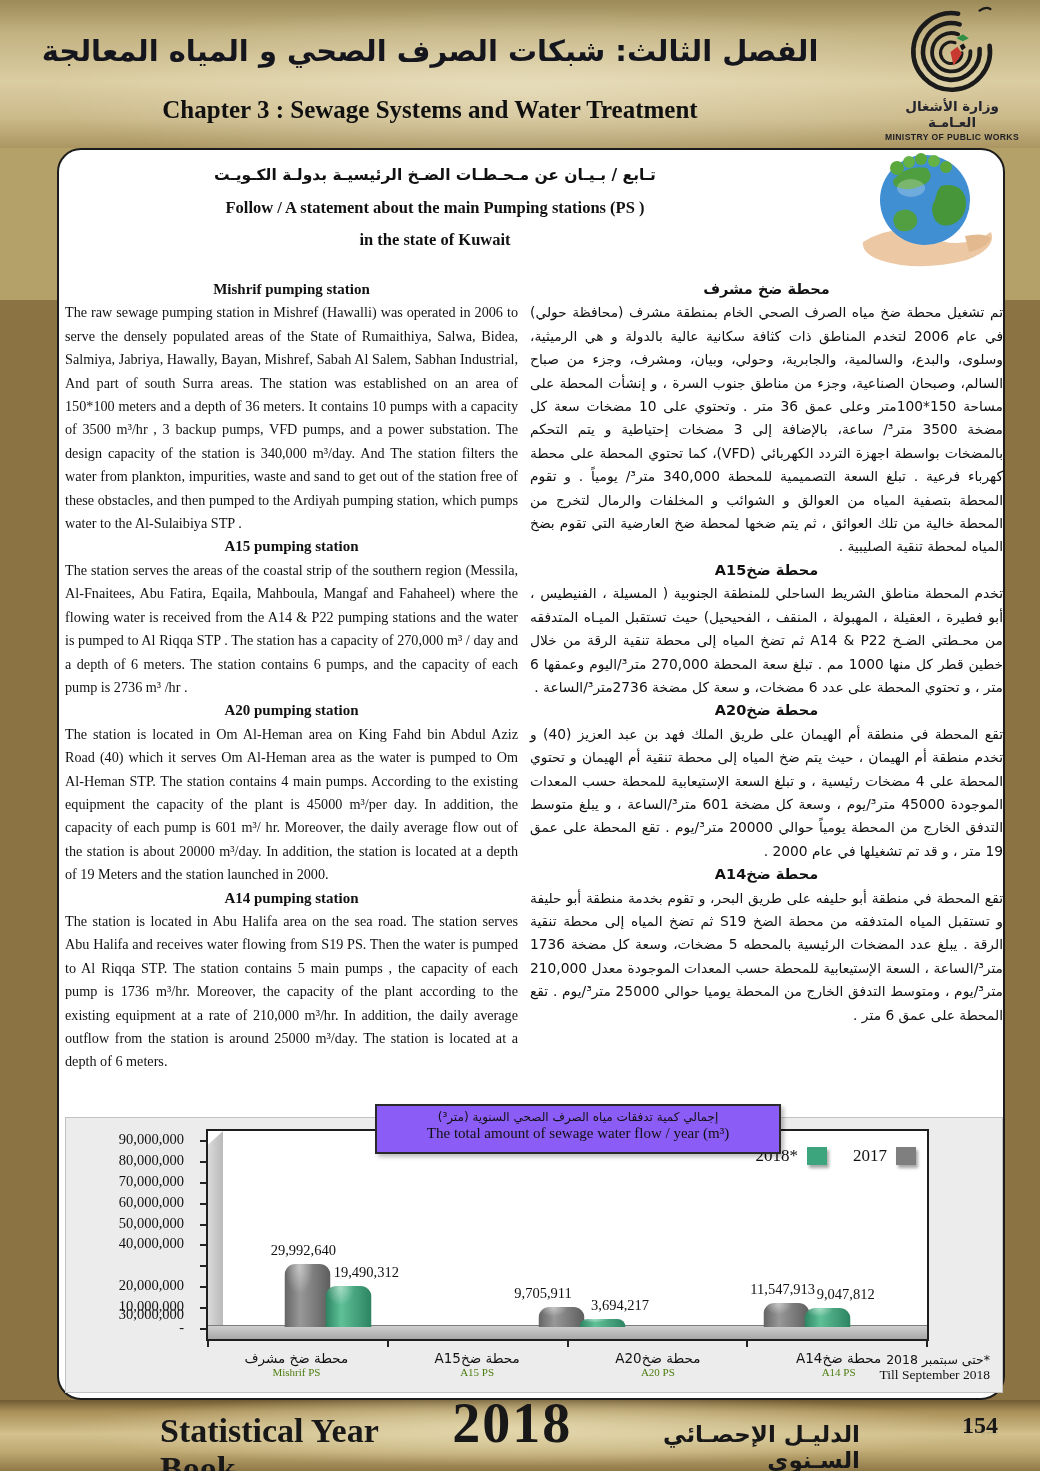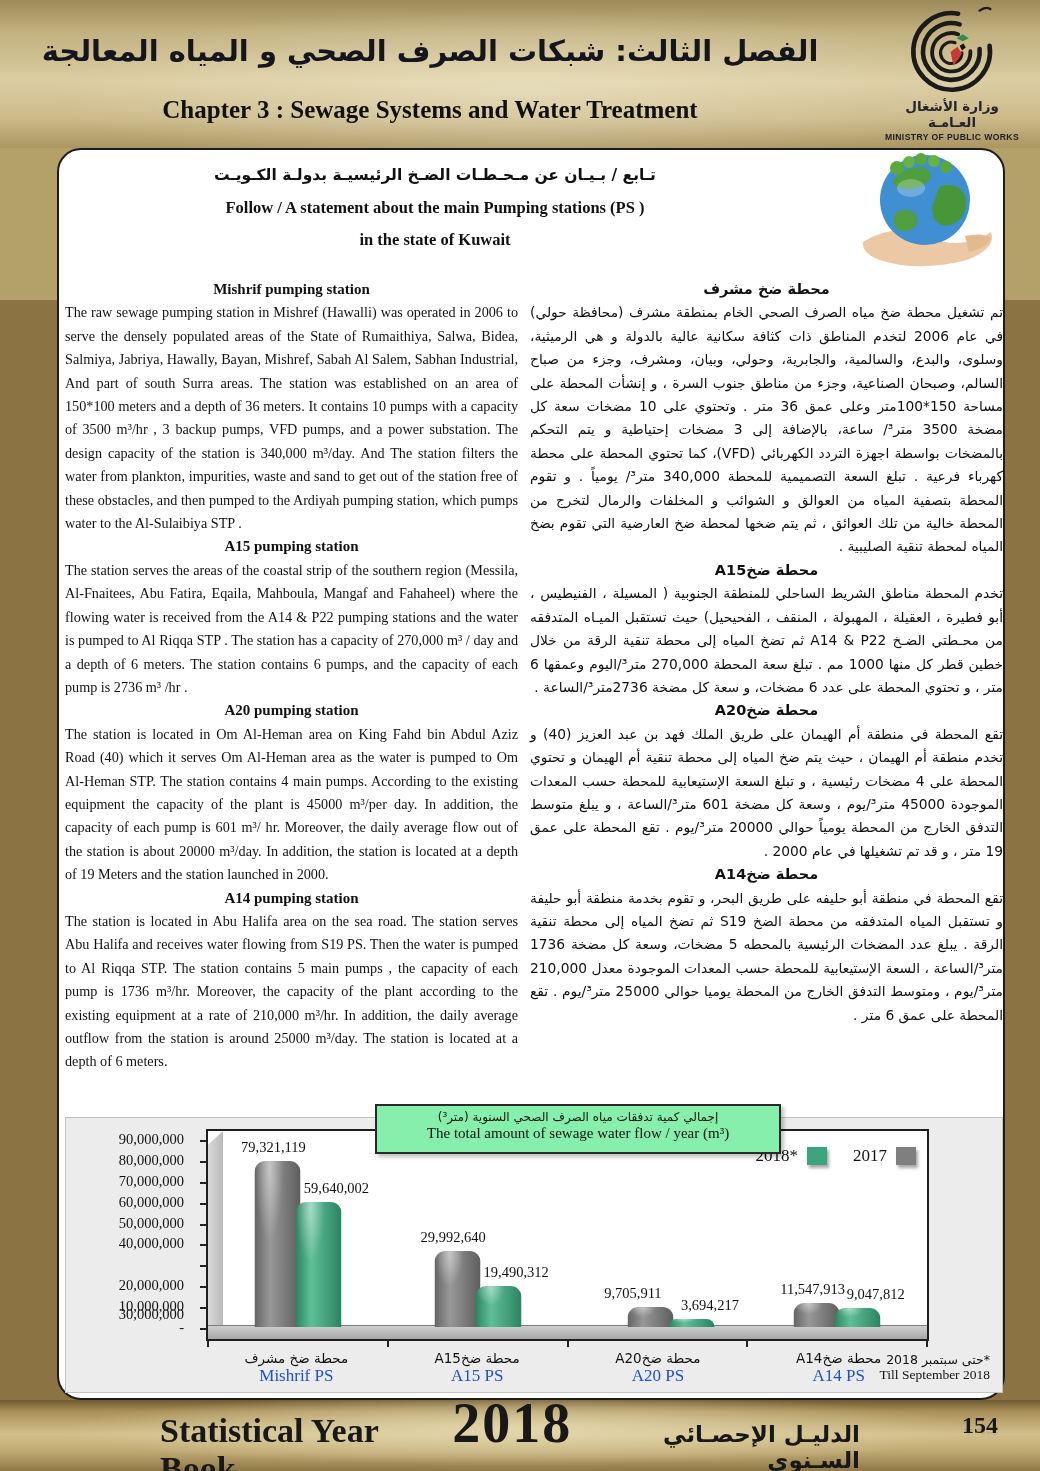--- a/index.html
+++ b/index.html
@@ -36,21 +36,21 @@
   .col-en{width:453px;font-size:14.2px;line-height:23.4px;color:#111;text-align:justify;}
   .col-ar{width:473px;font-size:13.8px;line-height:23.4px;color:#111;text-align:justify;
           direction:rtl;font-family:"DejaVu Sans",sans-serif;}
   .sec-h{text-align:center;font-weight:bold;margin:0;}
   .col-en .sec-h{font-size:15px;}
   .col-ar .sec-h{font-size:14.5px;}
   .columns p{margin:0;}
   
   .chart-region{position:absolute;left:65px;top:1117px;width:938px;height:276px;
     background:#ececec;border:1px solid #c2c2c2;box-sizing:border-box;}
-  .chart-title-box{position:absolute;left:375px;top:1104px;width:406px;height:50px;background:#86efac;
+  .chart-title-box{position:absolute;left:375px;top:1104px;width:406px;height:50px;background:#8b5cf6;
     border:2px solid #2a2a2a;z-index:6;box-sizing:border-box;text-align:center;box-shadow:3px 3px 4px rgba(0,0,0,.25);}
   .ctb-ar{font-family:"DejaVu Sans",sans-serif;font-size:12px;direction:rtl;margin-top:4px;color:#111;}
   .ctb-en{font-size:15px;color:#111;margin-top:1px;}
   .legend{position:absolute;right:86px;top:28px;display:flex;align-items:center;gap:26px;z-index:5;
     font-size:17px;color:#111;}
   .legend .entry{display:flex;align-items:center;gap:9px;}
   .legend .swatch{width:20px;height:18px;display:inline-block;box-shadow:2px 3px 3px rgba(0,0,0,.35);}
   .yaxis{position:absolute;left:6px;top:11px;width:112px;height:212px;}
   .ytick{position:absolute;right:0;width:112px;text-align:right;font-size:14.5px;color:#111;line-height:18px;}
   .plot{position:absolute;left:140px;top:11px;width:723px;height:212px;background:#fff;
@@ -72,21 +72,21 @@
           linear-gradient(90deg,#2c8362,#5fc096 34%,#2c8362);}
   .bar-label{position:absolute;bottom:calc(100% + 5px);left:50%;white-space:nowrap;
              font-size:14.5px;color:#111;}
   .bwrap.s0 .bar-label{transform:translateX(calc(-50% - 4px));}
   .bwrap.s1 .bar-label{transform:translateX(calc(-50% + 18px));}
   .xtick{position:absolute;bottom:-8px;width:2px;height:8px;background:#222;}
   .ydash{position:absolute;width:7px;height:2px;background:#222;left:-8px;}
   .xlabels{position:absolute;left:140px;top:232px;width:723px;display:flex;}
   .xslot{flex:1;text-align:center;}
   .xslot .ar{font-family:"DejaVu Sans",sans-serif;font-size:13.5px;direction:rtl;color:#111;}
-  .xslot .en{font-size:17px;color:#1d4ed8;}
+  .xslot .en{font-size:11px;color:#4d7c0f;}
   .chart-note{position:absolute;right:12px;top:234px;text-align:right;color:#111;}
   .chart-note .ar{font-family:"DejaVu Sans",sans-serif;font-size:12.5px;direction:rtl;}
   .chart-note .en{font-size:13.5px;}
   
   .footer-inner{position:absolute;left:0;top:1404px;width:1040px;height:60px;z-index:2;}
   .f-center{position:absolute;left:160px;top:4px;width:700px;display:flex;align-items:baseline;justify-content:center;gap:16px;
     -webkit-box-reflect:below -26px linear-gradient(rgba(0,0,0,0) 55%, rgba(0,0,0,.28));}
   .f-en{font-weight:bold;font-size:34px;color:#181818;}
   .f-year{font-weight:bold;font-size:56px;color:#181818;letter-spacing:2px;line-height:30px;}
   .f-ar{font-family:"DejaVu Sans",sans-serif;font-weight:bold;font-size:23px;color:#181818;direction:rtl;}
@@ -191,33 +191,21 @@
         <div class="ytick" style="top: 147.222px;">20,000,000</div>
         <div class="ytick" style="top: 168.111px;">10,000,000</div>
         <div class="ytick" style="top: 189px;">-</div>
       </div>
     <div class="plot" id="plot">
       <div class="wall"></div>
       <div class="floor"></div>
       <div class="groups" id="groups">
           <div class="group">
             <div class="pair">
-              <div class="bwrap s0" style="height: 166px;">
-                <div class="bar s0"></div>
-                <div class="bar-label">79,321,119</div>
-              </div>
-              <div class="bwrap s1" style="height: 125px;">
-                <div class="bar s1"></div>
-                <div class="bar-label">59,640,002</div>
-              </div>
-            </div>
-          </div>
-          <div class="group">
-            <div class="pair">
-              <div class="bwrap s0" style="height: 76px;">
+              <div class="bwrap s0" style="height: 63px;">
                 <div class="bar s0"></div>
                 <div class="bar-label">29,992,640</div>
               </div>
               <div class="bwrap s1" style="height: 41px;">
                 <div class="bar s1"></div>
                 <div class="bar-label">19,490,312</div>
               </div>
             </div>
           </div>
           <div class="group">

